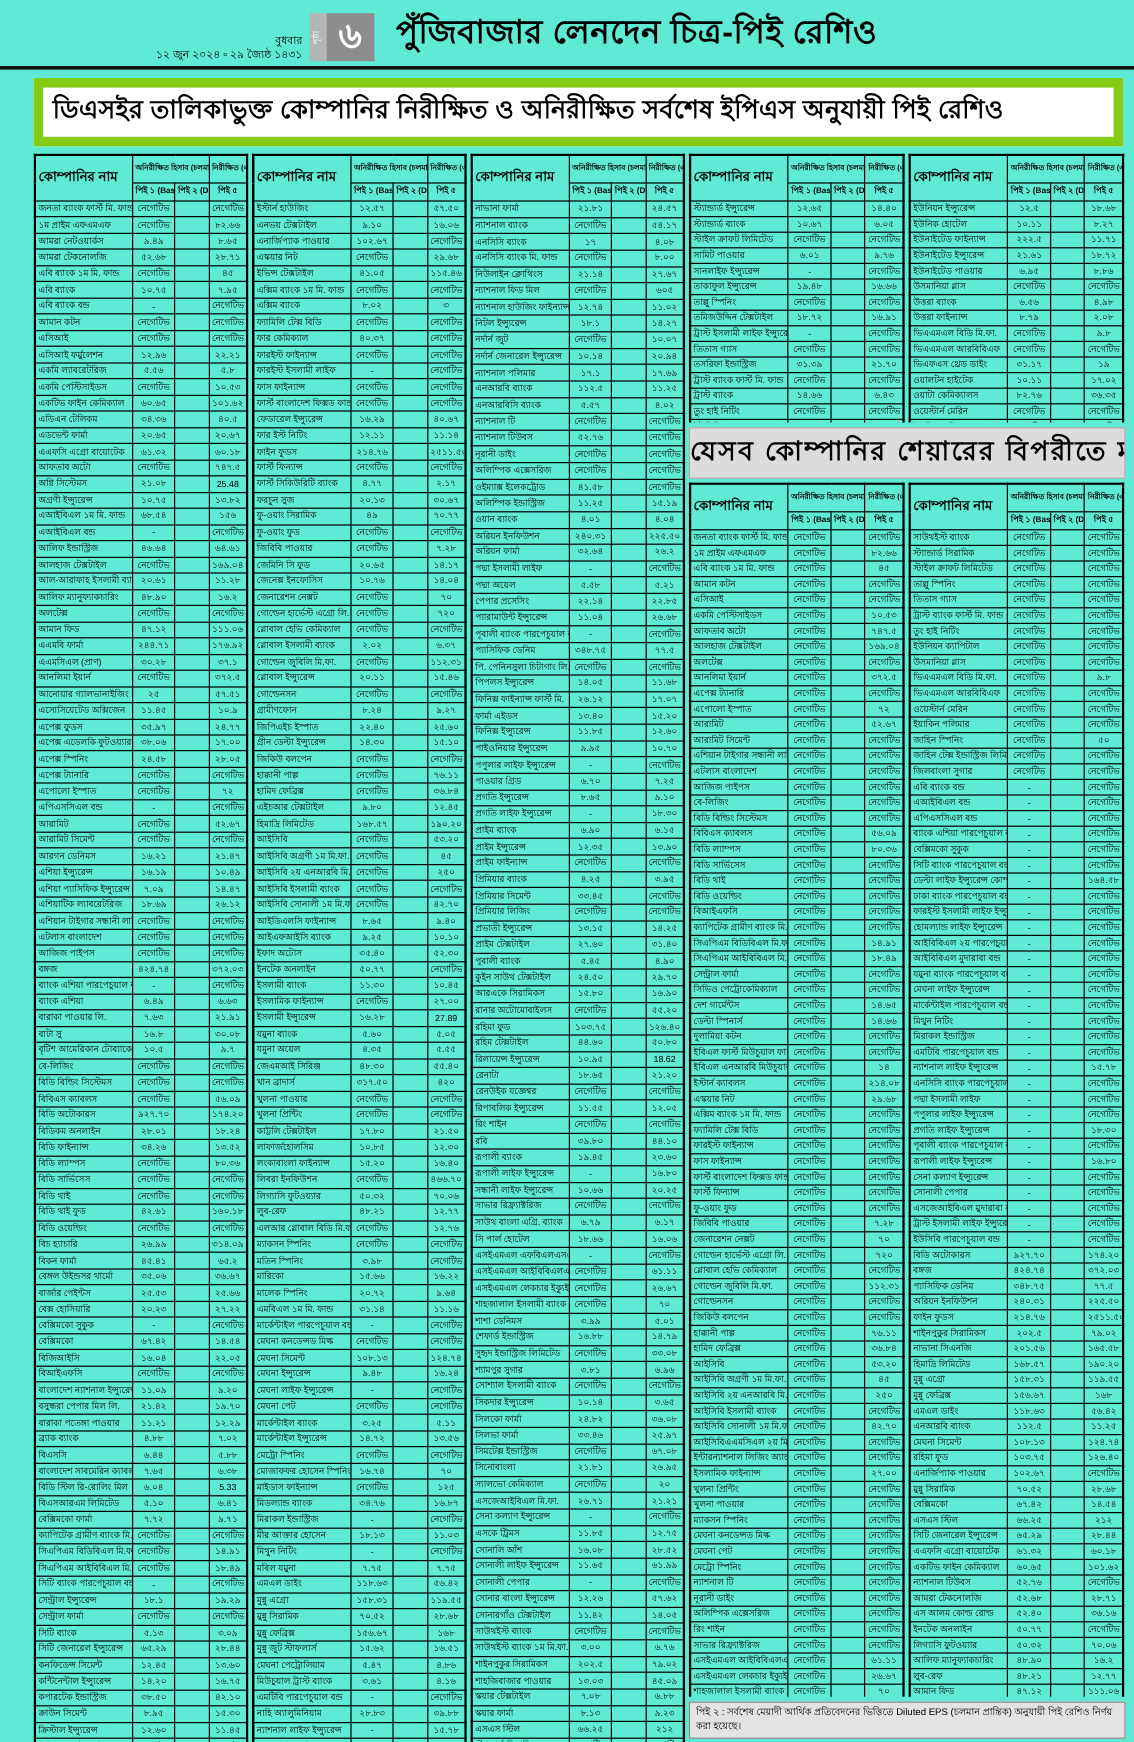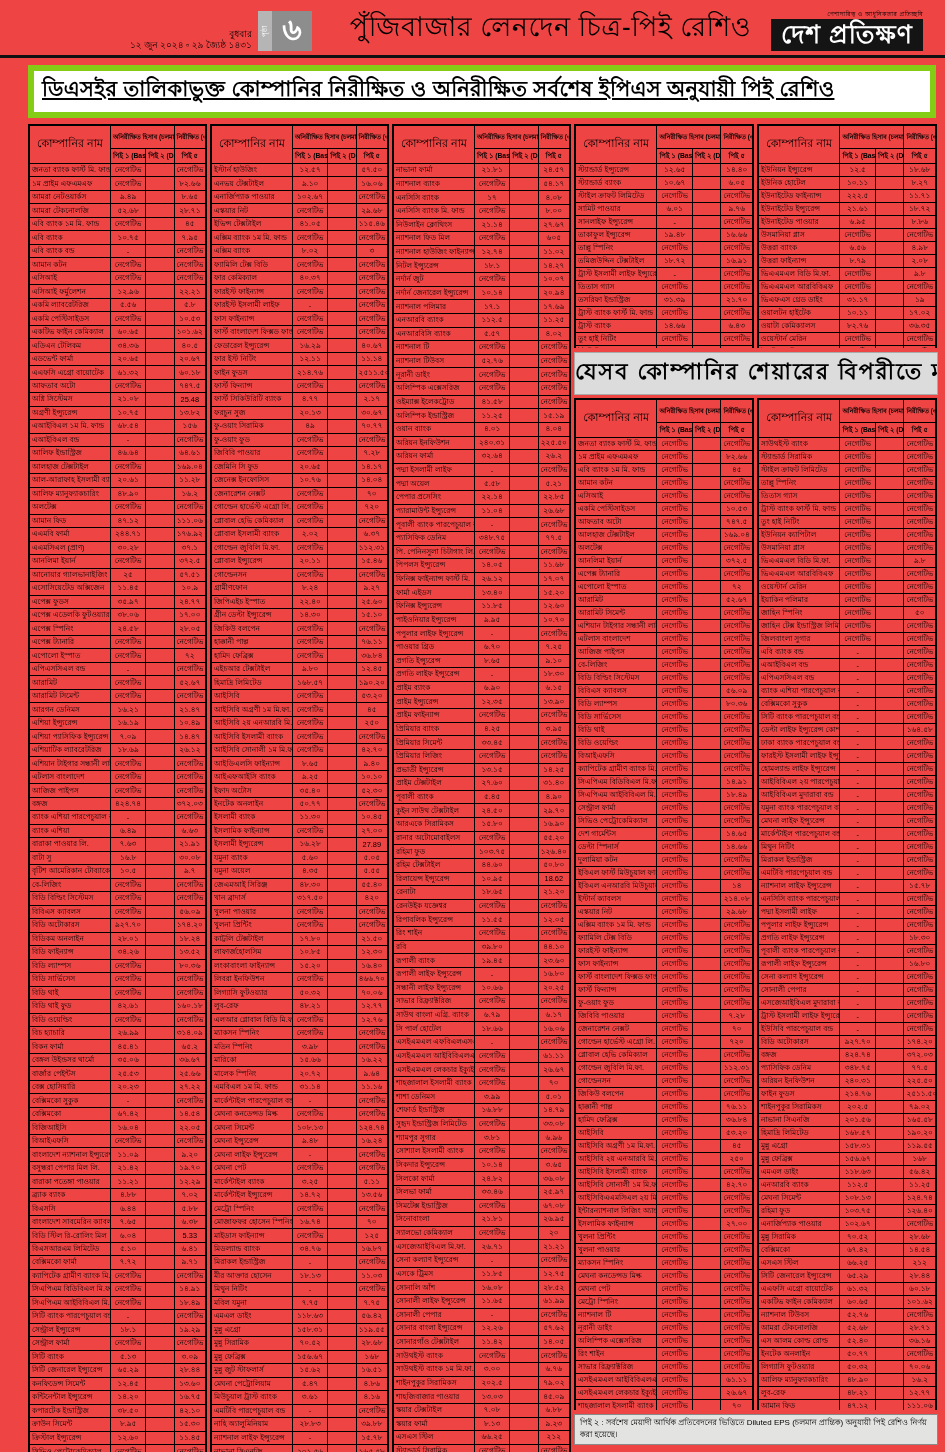--- a/index.html
+++ b/index.html
@@ -1,52 +1,52 @@
 <!DOCTYPE html>
 <html><head>
 <meta charset="utf-8">
 <style>
   html,body{margin:0;padding:0;background:#888;}
-  .page{width:945px;height:1452px;margin:0 auto;background:#ef4444;color:#000;
+  .page{width:945px;height:1452px;margin:0 auto;background:#5eead4;color:#000;
         font-family:"Liberation Sans","DejaVu Sans",sans-serif;position:relative;overflow:hidden;box-sizing:border-box;}
   
   .topbar{display:flex;align-items:flex-end;height:58px;box-sizing:border-box;
           padding:8px 22px 4px 130px;border-bottom:3px solid #111;}
   .date-block{font-size:9px;text-align:right;line-height:1.25;margin-right:6px;white-space:nowrap;}
   .pagenum-unit{display:flex;align-items:stretch;margin-right:10px;}
   .pagenum-strip{writing-mode:vertical-rl;transform:rotate(180deg);font-size:7px;background:#b5b5b5;color:#fff;
                  display:flex;align-items:center;justify-content:center;padding:1px;}
   .pagenum-box{width:40px;height:40px;background:#8d8d8d;color:#fff;font-size:30px;font-weight:bold;
                display:flex;align-items:center;justify-content:center;}
-  .page-title{font-size:27px;font-weight:normal;flex:1;margin-left:8px;white-space:nowrap;letter-spacing:.5px;text-align:center;}
+  .page-title{font-size:27px;font-weight:bold;flex:1;margin-left:8px;white-space:nowrap;letter-spacing:.5px;}
   .masthead{text-align:right;line-height:1.05;}
   .logo-tagline{font-size:6px;letter-spacing:.5px;margin-bottom:1px;}
   .logo-text{display:inline-block;background:#141414;color:#fff;font-size:25px;font-weight:bold;
              padding:2px 10px 4px;letter-spacing:1px;}
   
-  .headline-box{margin:7px 9px 6px 28px;border:6px solid #84cc16;padding:2px 8px 4px;
-                font-size:21px;font-weight:bold;background:#fff;letter-spacing:.3px;text-decoration:underline;}
+  .headline-box{margin:7px 9px 6px 28px;border:8px solid #84cc16;padding:2px 8px 4px;
+                font-size:21px;font-weight:bold;background:#fff;letter-spacing:.3px;}
   
   .grid{display:flex;gap:3px;padding:0 8px 0 28px;align-items:flex-start;}
   .col{width:179px;flex:0 0 auto;height:1336px;overflow:hidden;}
   .tblwrap{overflow:hidden;}
   .col .tblwrap{height:1336px;}
   .right-pair{width:364px;flex:0 0 auto;display:flex;flex-direction:column;}
   .toprow{display:flex;gap:3px;height:224px;overflow:hidden;}
   .toprow .tblwrap{width:180px;height:224px;}
   .section-title{font-size:22px;font-weight:bold;text-align:center;background:#dcdcdc;border:1px solid #aaa;
                  padding:1px 0 3px;margin:4px 0 3px;letter-spacing:2px;white-space:nowrap;overflow:hidden;}
   .marginrow{display:flex;gap:3px;height:1012px;overflow:hidden;}
   .marginrow .tblwrap{width:180px;height:1012px;}
   .footnote-box{background:#e3e3e1;border:1px solid #8a8a8a;font-size:8px;line-height:1.55;
                 padding:2px 5px;margin-top:4px;}
   
   table.pe{width:100%;height:100%;border-collapse:collapse;table-layout:fixed;border:2px solid #000;}
   table.pe th,table.pe td{border:1px solid #000;overflow:hidden;white-space:nowrap;padding:0 2px;}
-  th.ch-name{font-size:11px;font-weight:normal;text-align:center;}
+  th.ch-name{font-size:11px;font-weight:bold;text-align:left;}
   th.ch-sub{font-size:6.3px;font-weight:bold;text-align:center;line-height:1.2;white-space:normal;}
   th.ch-pe{font-size:6.8px;font-weight:bold;text-align:center;line-height:1.15;white-space:normal;height:14px;}
   td.c-name{font-size:7.4px;text-align:left;}
   td.c-val{font-size:7.4px;text-align:center;}
   tr.hrow1 th{height:22px;}
 </style>
 </head>
 <body>
 
 <div class="page">
@@ -54,24 +54,20 @@
   <div class="topbar">
     <div class="date-block">
       <div>বুধবার</div>
       <div>১২ জুন ২০২৪ ▫ ২৯ জ্যৈষ্ঠ ১৪৩১</div>
     </div>
     <div class="pagenum-unit">
       <div class="pagenum-strip">পৃষ্ঠা</div>
       <div class="pagenum-box">৬</div>
     </div>
     <div class="page-title">পুঁজিবাজার লেনদেন চিত্র-পিই রেশিও</div>
-    <div class="masthead">
-      <div class="logo-tagline">পেশাদারিত্ব ও আধুনিকতার প্রতিচ্ছবি</div>
-      <div class="logo-text">দেশ প্রতিক্ষণ</div>
-    </div>
   </div>
 
   <div class="headline-box">ডিএসইর তালিকাভুক্ত কোম্পানির নিরীক্ষিত ও অনিরীক্ষিত সর্বশেষ ইপিএস অনুযায়ী পিই রেশিও</div>
 
   <div class="grid">
     <div class="col">
       <div class="tblwrap">
         <table class="pe">
             <colgroup>
               <col style="width: 46%;">

